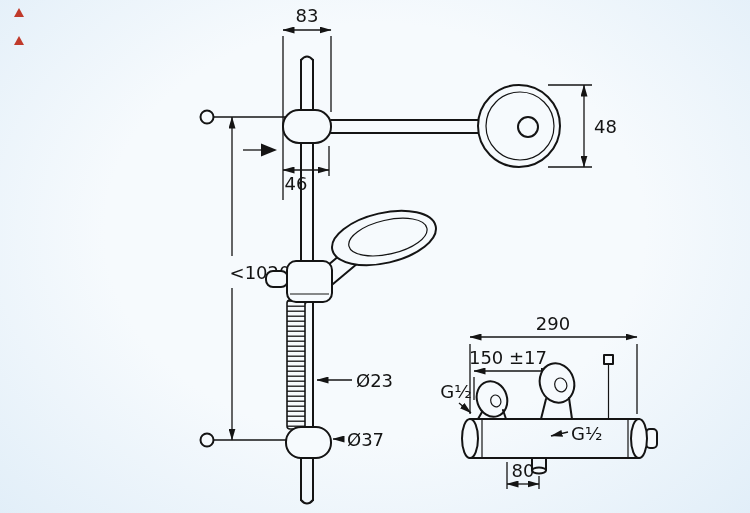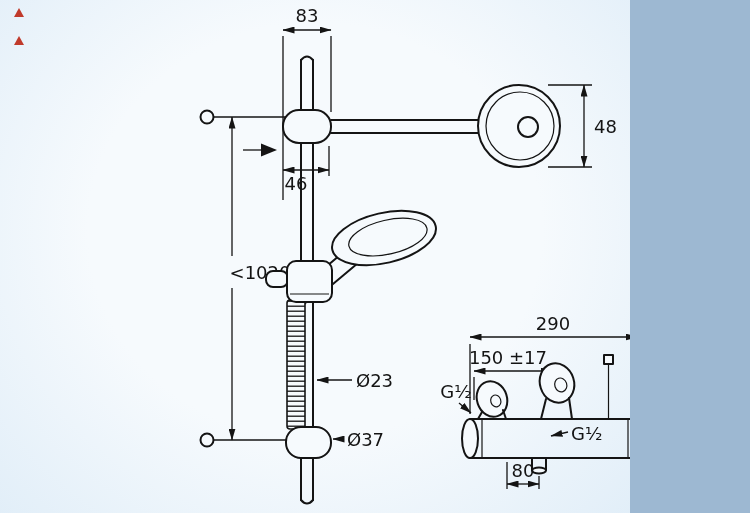--- a/index.html
+++ b/index.html
@@ -1,17 +1,17 @@
 <!DOCTYPE html>
 <html style="--ink: #141414; --paper: #f6fafd; --sky_mid: #dcebf7; --sky_edge: #bcd6ec; --marker: #c03a2b;"><head>
 <meta charset="utf-8">
 <style>
   html,body{margin:0;padding:0;background:#9db8d2;}
   .stage{
-    position:relative;width:630px;height:513px;overflow:hidden;
+    position:relative;width:750px;height:513px;overflow:hidden;
     background: radial-gradient(120% 135% at 50% 45%,
       var(--paper,#f6fafd) 30%, var(--sky_mid,#dcebf7) 66%, var(--sky_edge,#bcd6ec) 100%);
   }
   svg{display:block}
   .ln{fill:none;stroke:var(--ink,#141414);stroke-width:2;stroke-linecap:round;stroke-linejoin:round}
   .fillshape{fill:var(--paper,#f6fafd);stroke:var(--ink,#141414);stroke-width:2;stroke-linejoin:round}
   .dim{fill:none;stroke:var(--ink,#141414);stroke-width:1.3;stroke-linecap:butt}
   .thin{fill:none;stroke:var(--ink,#141414);stroke-width:1.2}
   .mk{fill:var(--ink,#141414)}
   .pf{fill:var(--paper,#f6fafd)}

